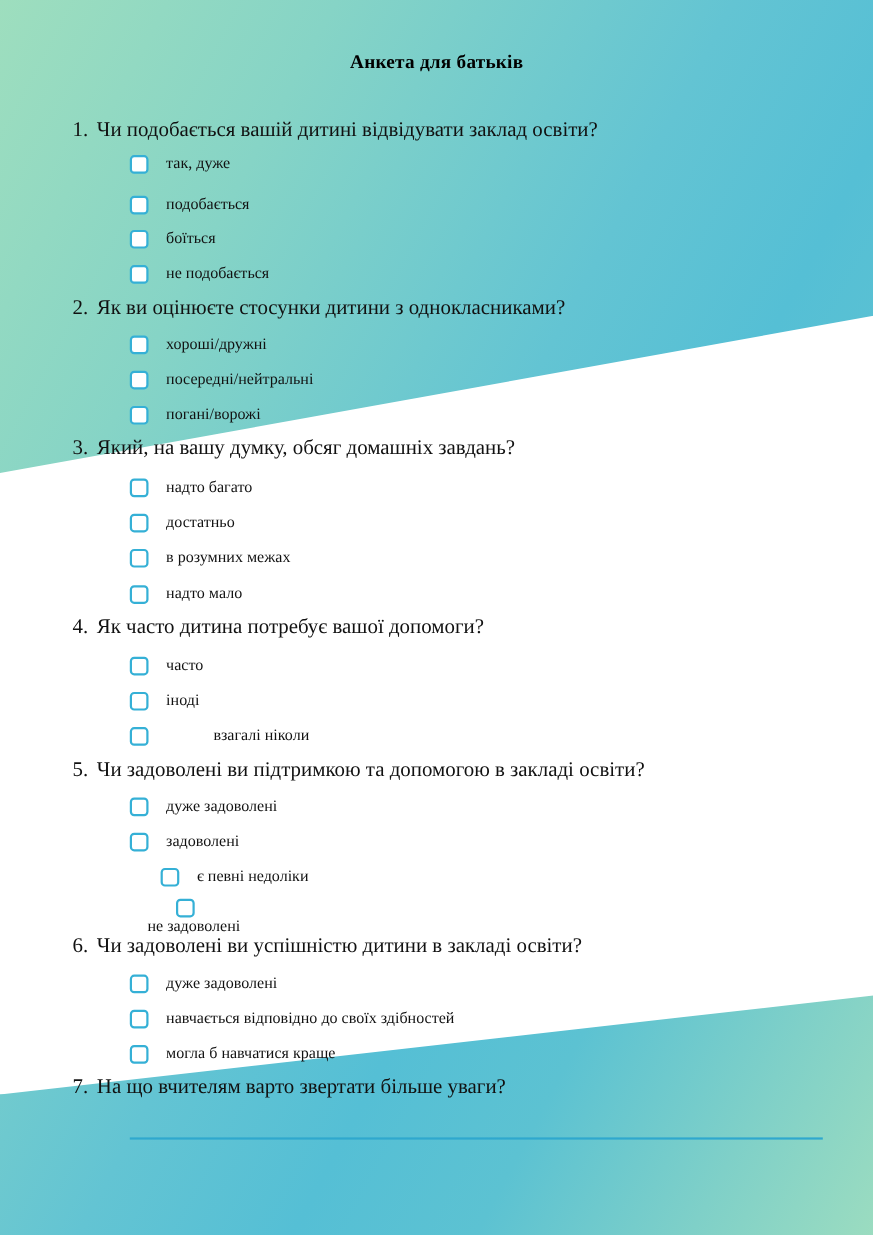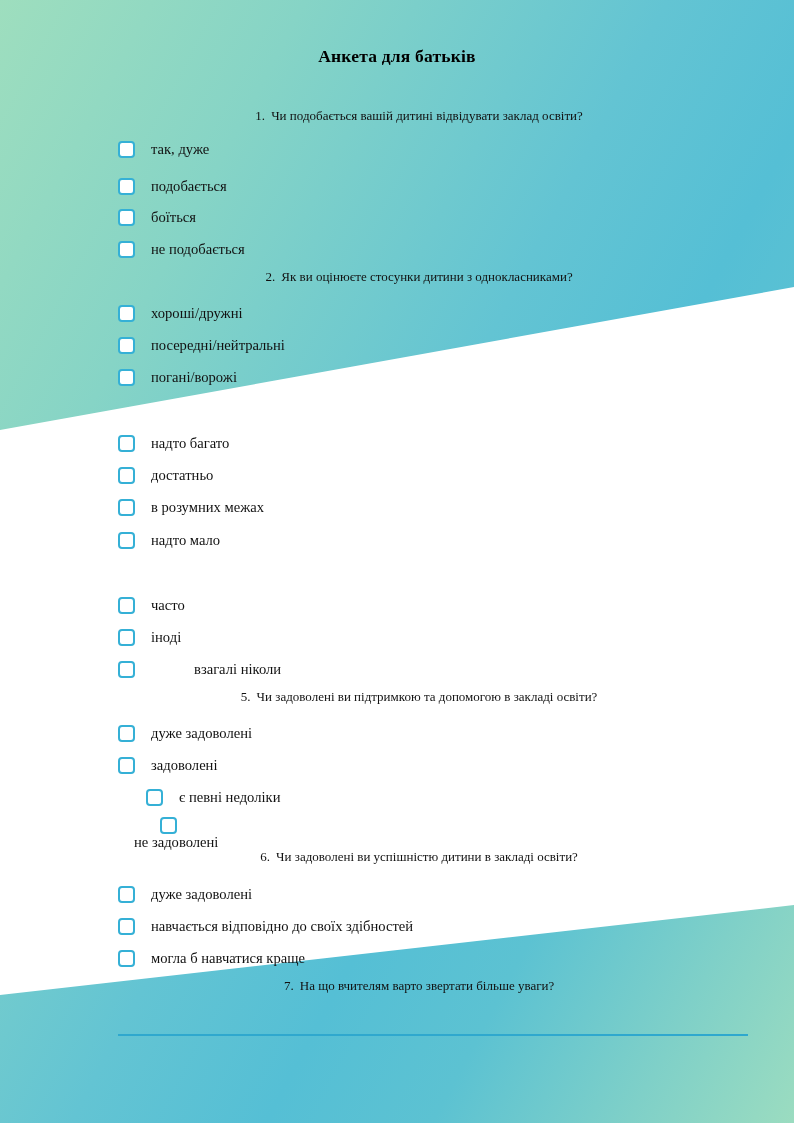--- a/index.html
+++ b/index.html
@@ -58,24 +58,23 @@
     font-size: 17.5px;
     font-weight: bold;
     color: #000000;
     letter-spacing: 0.2px;
   }
 
   .question {
     position: absolute;
     left: 66px;
     width: 700px;
-    font-size: 13px;
+    font-size: 19px;
     color: #111111;
     white-space: nowrap;
-    text-align: center;
   }
   .q-num {
     display: inline-block;
     width: 22px;
   }
   .q-text {
     display: inline;
   }
 
   .option {
@@ -150,37 +149,43 @@
     </div>
     <div class="option" style="top:332px;">
       <span class="checkbox"></span>
       <span class="opt-label">посередні/нейтральні</span>
     </div>
     <div class="option" style="top:364px;">
       <span class="checkbox"></span>
       <span class="opt-label">погані/ворожі</span>
     </div>
 
+    <div class="question" style="top:397px;">
+      <span class="q-num">3.</span><span class="q-text">Який, на вашу думку, обсяг домашніх завдань?</span>
+    </div>
     <div class="option" style="top:430px;">
       <span class="checkbox"></span>
       <span class="opt-label">надто багато</span>
     </div>
     <div class="option" style="top:462px;">
       <span class="checkbox"></span>
       <span class="opt-label">достатньо</span>
     </div>
     <div class="option" style="top:494px;">
       <span class="checkbox"></span>
       <span class="opt-label">в розумних межах</span>
     </div>
     <div class="option" style="top:527px;">
       <span class="checkbox"></span>
       <span class="opt-label">надто мало</span>
     </div>
 
+    <div class="question" style="top:559px;">
+      <span class="q-num">4.</span><span class="q-text">Як часто дитина потребує вашої допомоги?</span>
+    </div>
     <div class="option" style="top:592px;">
       <span class="checkbox"></span>
       <span class="opt-label">часто</span>
     </div>
     <div class="option" style="top:624px;">
       <span class="checkbox"></span>
       <span class="opt-label">іноді</span>
     </div>
     <div class="option" style="top:656px;gap:43px;">
       <span class="checkbox"></span>

